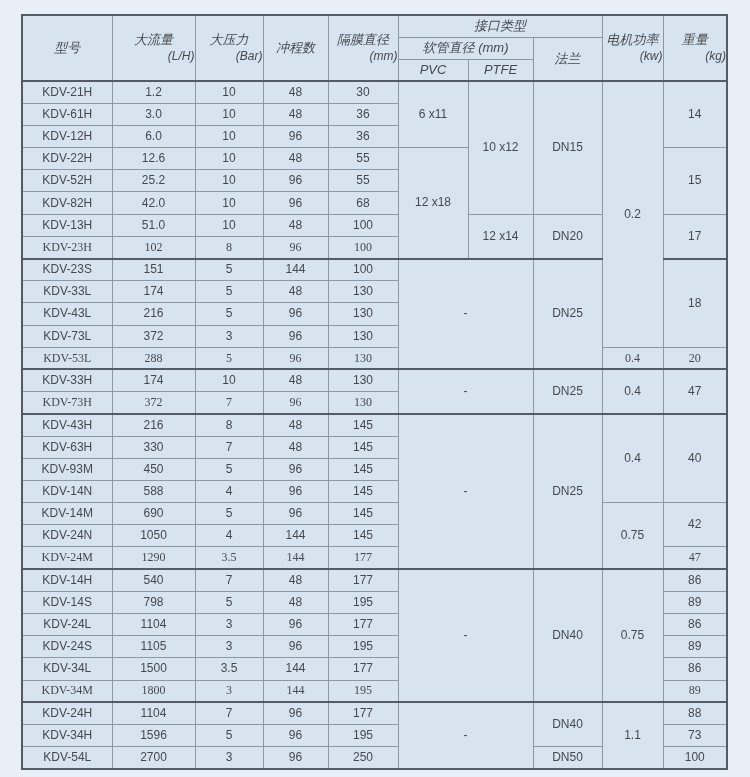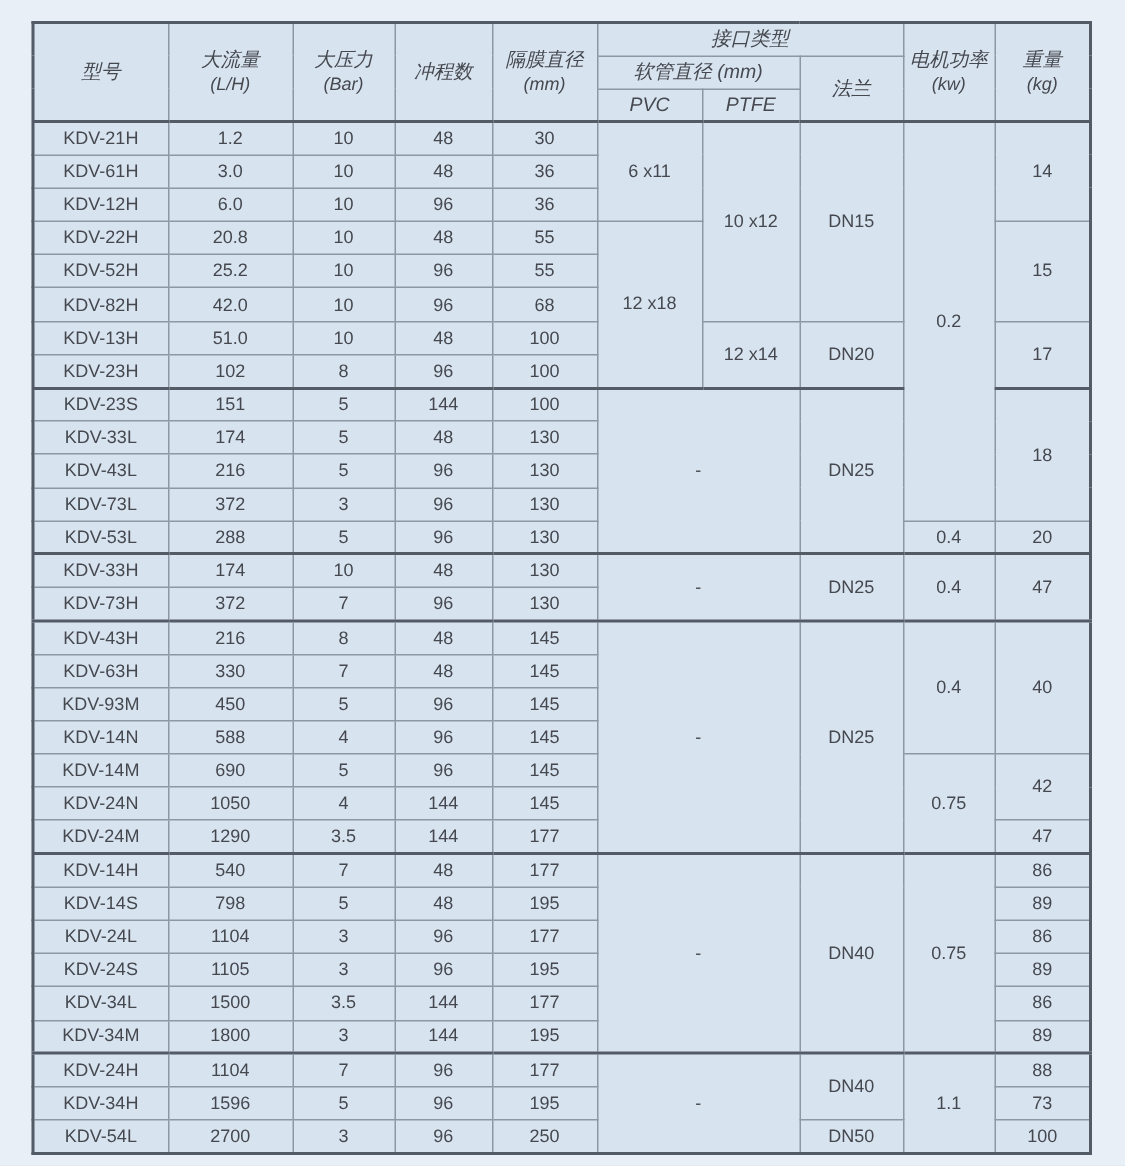--- a/index.html
+++ b/index.html
@@ -37,22 +37,22 @@
     font-size:12px;
     font-weight:normal;
     padding:0;
     line-height:1.25;
     overflow:hidden;
     white-space:nowrap;
   }
   thead th{font-size:13px;font-style:italic;}
   thead tr{height:22px;}
   tbody tr{height:22.2px;}
-  th .unit{font-size:12px;}
-  tr.sb > td{border-bottom:2px solid var(--border-thick);}
+  th .unit{font-size:12px;text-align:right;}
+  tr.sb > td{border-bottom:2px solid var(--border-thick);font-family:Liberation Serif, serif;}
   td.bb, th.hbb{border-bottom:2px solid var(--border-thick);}
   .smudge{
     position:absolute;
     background:#b6bfc9;
     opacity:.40;
     filter:blur(5px);
     border-radius:50%;
     pointer-events:none;
   }
   .smudge-1{left:118px;top:24px;width:30px;height:34px;}
@@ -135,21 +135,21 @@
     </tr>
     <tr>
       <td>KDV-12H</td>
       <td>6.0</td>
       <td>10</td>
       <td>96</td>
       <td>36</td>
     </tr>
     <tr>
       <td>KDV-22H</td>
-      <td>20.8</td>
+      <td>12.6</td>
       <td>10</td>
       <td>48</td>
       <td>55</td>
       <td rowspan="5" class="bb">12 x18</td>
       <td rowspan="3">15</td>
     </tr>
     <tr>
       <td>KDV-52H</td>
       <td>25.2</td>
       <td>10</td>

